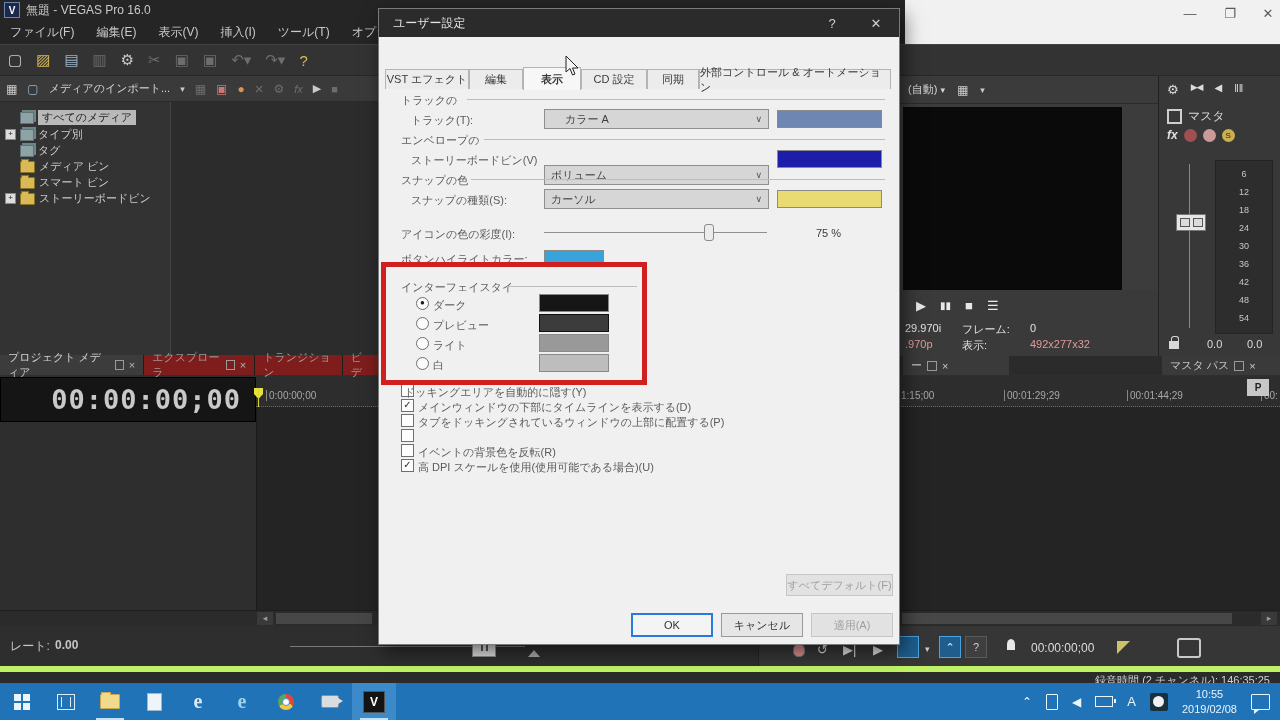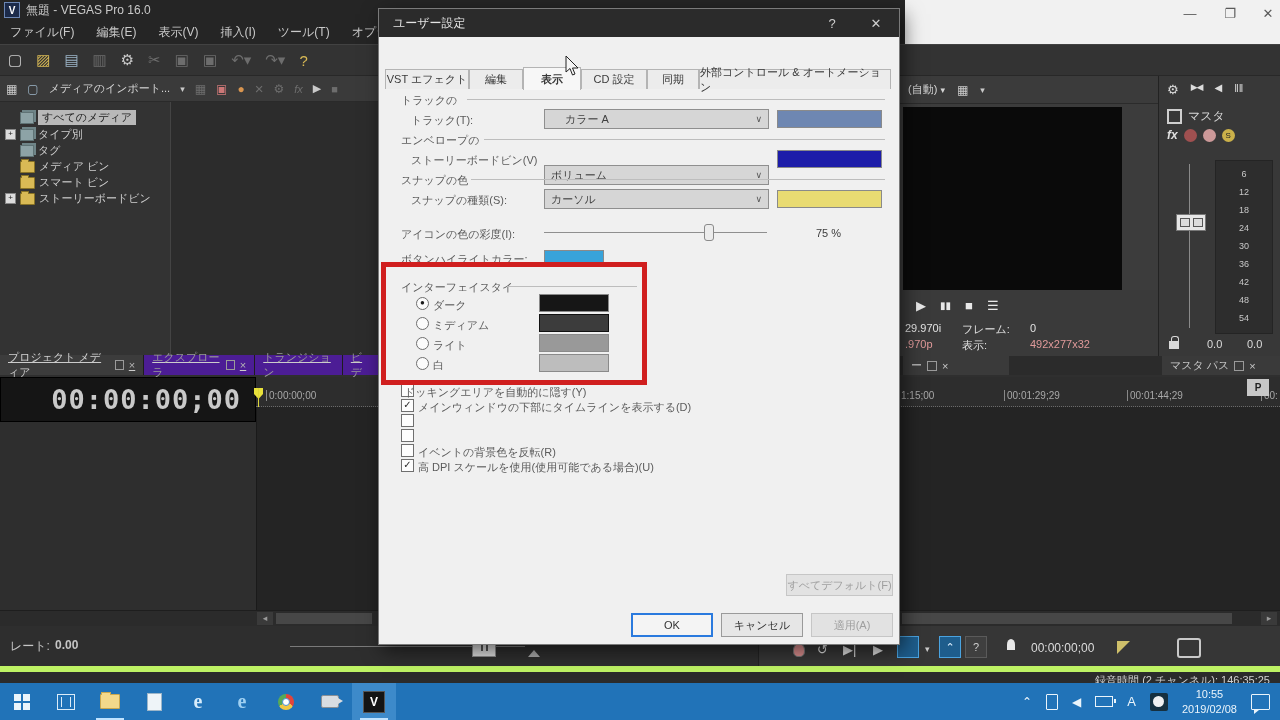--- a/index.html
+++ b/index.html
@@ -29,21 +29,21 @@
   #media-list{left:170px;top:102px;width:210px;height:253px;background:#2c2c2c;border-left:1px solid #444;}
   .treerow{position:absolute;left:0;width:170px;height:15px;display:flex;align-items:center;gap:4px;font-size:11px;color:#cfcfcf;}
   .treerow .exp{width:9px;height:9px;border:1px solid #888;background:#ddd;color:#222;font-size:8px;line-height:8px;text-align:center;margin-left:5px;}
   .treerow .noexp{width:11px;margin-left:5px;}
   .ic-media{width:12px;height:10px;background:#8da3a6;border:1px solid #5f7375;box-shadow:2px -2px 0 #6f8588;}
   .ic-folder{width:13px;height:10px;background:#d9ba55;border:1px solid #8a7426;border-radius:1px;position:relative;}
   .ic-folder:before{content:"";position:absolute;left:0;top:-3px;width:6px;height:2px;background:#d9ba55;border:1px solid #8a7426;border-bottom:none;}
   .tree-sel{background:#b9b9b9;color:#1c1c1c;padding:0 4px;}
 
   
-  #left-tabs{left:0;top:355px;width:380px;height:20px;background:#4c1d95;display:flex;align-items:stretch;font-size:11px;text-decoration:underline;}
+  #left-tabs{left:0;top:355px;width:380px;height:20px;background:#7f1d1d;display:flex;align-items:stretch;font-size:11px;}
   .ltab{display:flex;align-items:center;gap:5px;padding:0 8px;color:#9a9a9a;border-right:1px solid #1d1d1d;}
   .ltab.active{background:#3c3c3c;color:#d2d2d2;}
   .ltab .pin{font-size:10px;color:#9a9a9a;border:1px solid #9a9a9a;width:8px;height:8px;line-height:8px;}
   .ltab .x{color:#b5b5b5;font-size:11px;}
 
   
   #timecode-display{left:0;top:377px;width:256px;height:45px;background:#151515;border:1px solid #000;box-sizing:border-box;display:flex;align-items:center;justify-content:flex-end;padding-right:14px;
     font-family:"DejaVu Sans Mono",monospace;font-size:27px;font-weight:bold;color:#c9c9c9;letter-spacing:1px;}
   #ruler{left:256px;top:377px;width:1024px;height:30px;background:#2d2d2d;border-bottom:1px dotted #6a6a6a;box-sizing:border-box;}
   .tickline{position:absolute;top:13px;font-size:10px;color:#a8a8a8;white-space:nowrap;}
@@ -509,36 +509,37 @@
     <span class="swatch" style="left: 165px; top: 241px; width: 60px; height: 14px; background-color: rgb(56, 163, 218);"></span>
 
     <span class="dlgtext" style="left:22px;top:271px;">インターフェイスタイ</span>
     <span class="gline" style="left:128px;top:277px;width:130px;"></span>
 
     <span class="radio" style="left:37px;top:288px;">●</span>
     <span class="dlgtext" style="left:54px;top:289px;">ダーク</span>
     <span class="swatch" style="left: 160px; top: 285px; width: 70px; height: 18px; background-color: rgb(22, 22, 22);"></span>
 
     <span class="radio" style="left:37px;top:308px;"></span>
-    <span class="dlgtext" style="left:54px;top:309px;">ミディアム</span>
+    <span class="dlgtext" style="left:54px;top:309px;">プレビュー</span>
     <span class="swatch" style="left: 160px; top: 305px; width: 70px; height: 18px; border-color: rgb(17, 17, 17); background-color: rgb(60, 60, 60);"></span>
 
     <span class="radio" style="left:37px;top:328px;"></span>
     <span class="dlgtext" style="left:54px;top:329px;">ライト</span>
     <span class="swatch" style="left: 160px; top: 325px; width: 70px; height: 18px; background-color: rgb(153, 153, 153);"></span>
 
     <span class="radio" style="left:37px;top:348px;"></span>
     <span class="dlgtext" style="left:54px;top:349px;">白</span>
     <span class="swatch" style="left: 160px; top: 345px; width: 70px; height: 18px; background-color: rgb(189, 189, 189);"></span>
 
     <span class="chk" style="left:22px;top:375px;"></span>
     <span class="dlgtext" style="left:25px;top:376px;">ドッキングエリアを自動的に隠す(Y)</span>
     <span class="chk" style="left:22px;top:390px;">✓</span>
     <span class="dlgtext" style="left:39px;top:391px;">メインウィンドウの下部にタイムラインを表示する(D)</span>
     <span class="chk" style="left:22px;top:405px;"></span>
+    <span class="dlgtext" style="left:39px;top:406px;">タブをドッキングされているウィンドウの上部に配置する(P)</span>
     <span class="chk" style="left:22px;top:420px;"></span>
     <span class="chk" style="left:22px;top:435px;"></span>
     <span class="dlgtext" style="left:39px;top:436px;">イベントの背景色を反転(R)</span>
     <span class="chk" style="left:22px;top:450px;">✓</span>
     <span class="dlgtext" style="left:39px;top:451px;">高 DPI スケールを使用(使用可能である場合)(U)</span>
 
     <div class="dbtn disabled" style="left:407px;top:565px;width:107px;height:22px;">すべてデフォルト(F)</div>
     <div class="dbtn focus" style="left:252px;top:604px;width:82px;">OK</div>
     <div class="dbtn" style="left:342px;top:604px;width:82px;">キャンセル</div>
     <div class="dbtn disabled" style="left:432px;top:604px;width:82px;">適用(A)</div>

